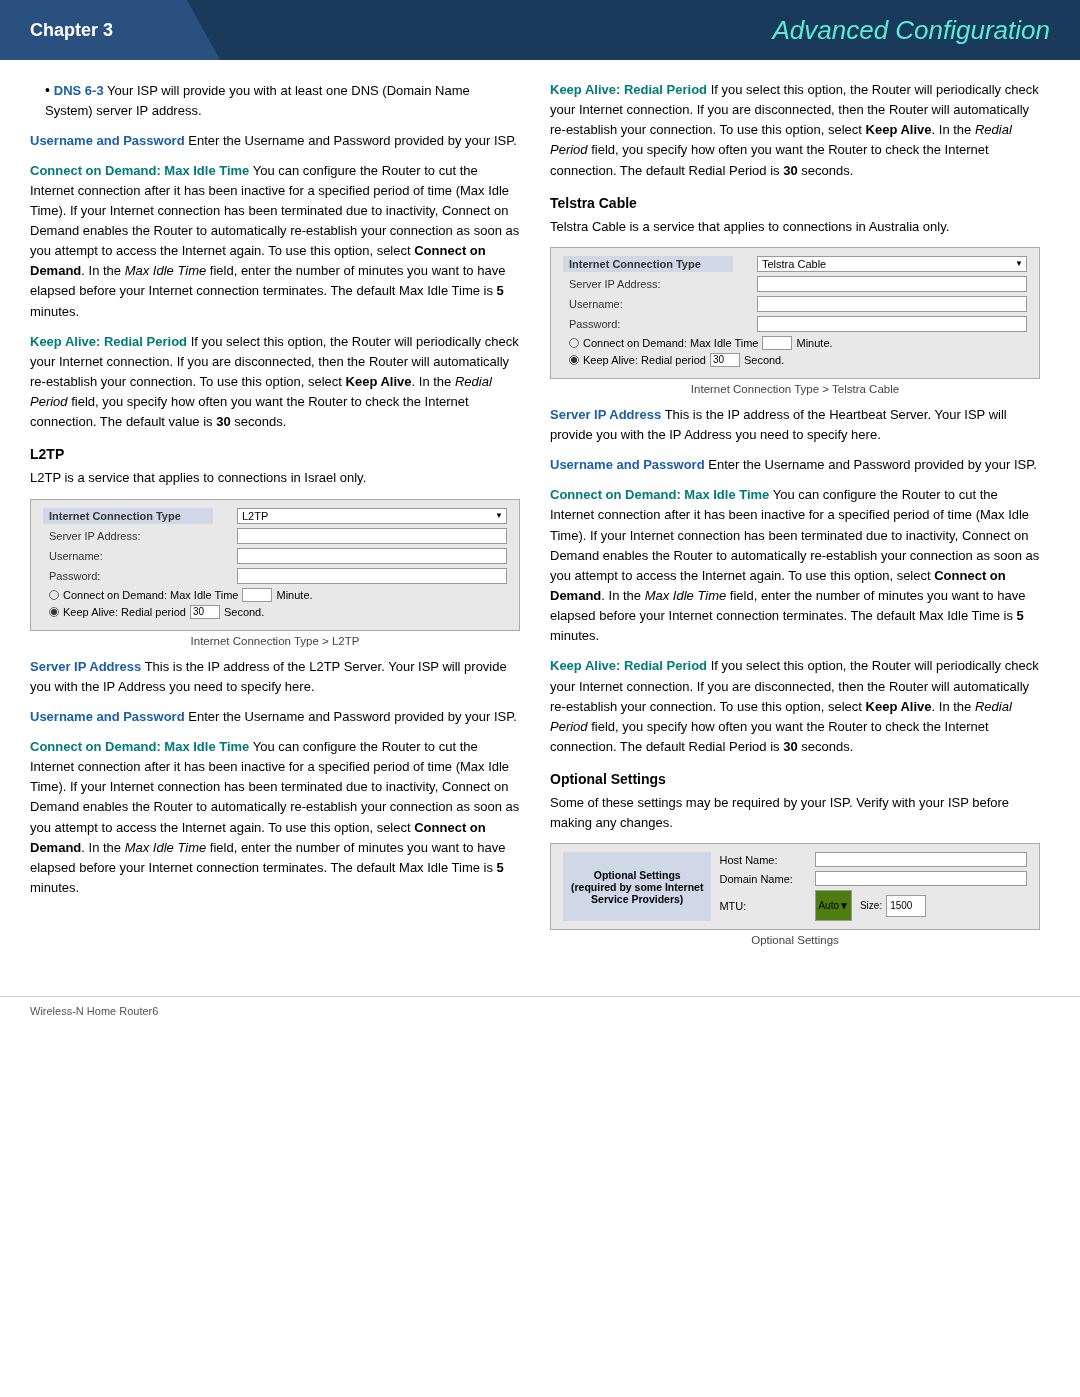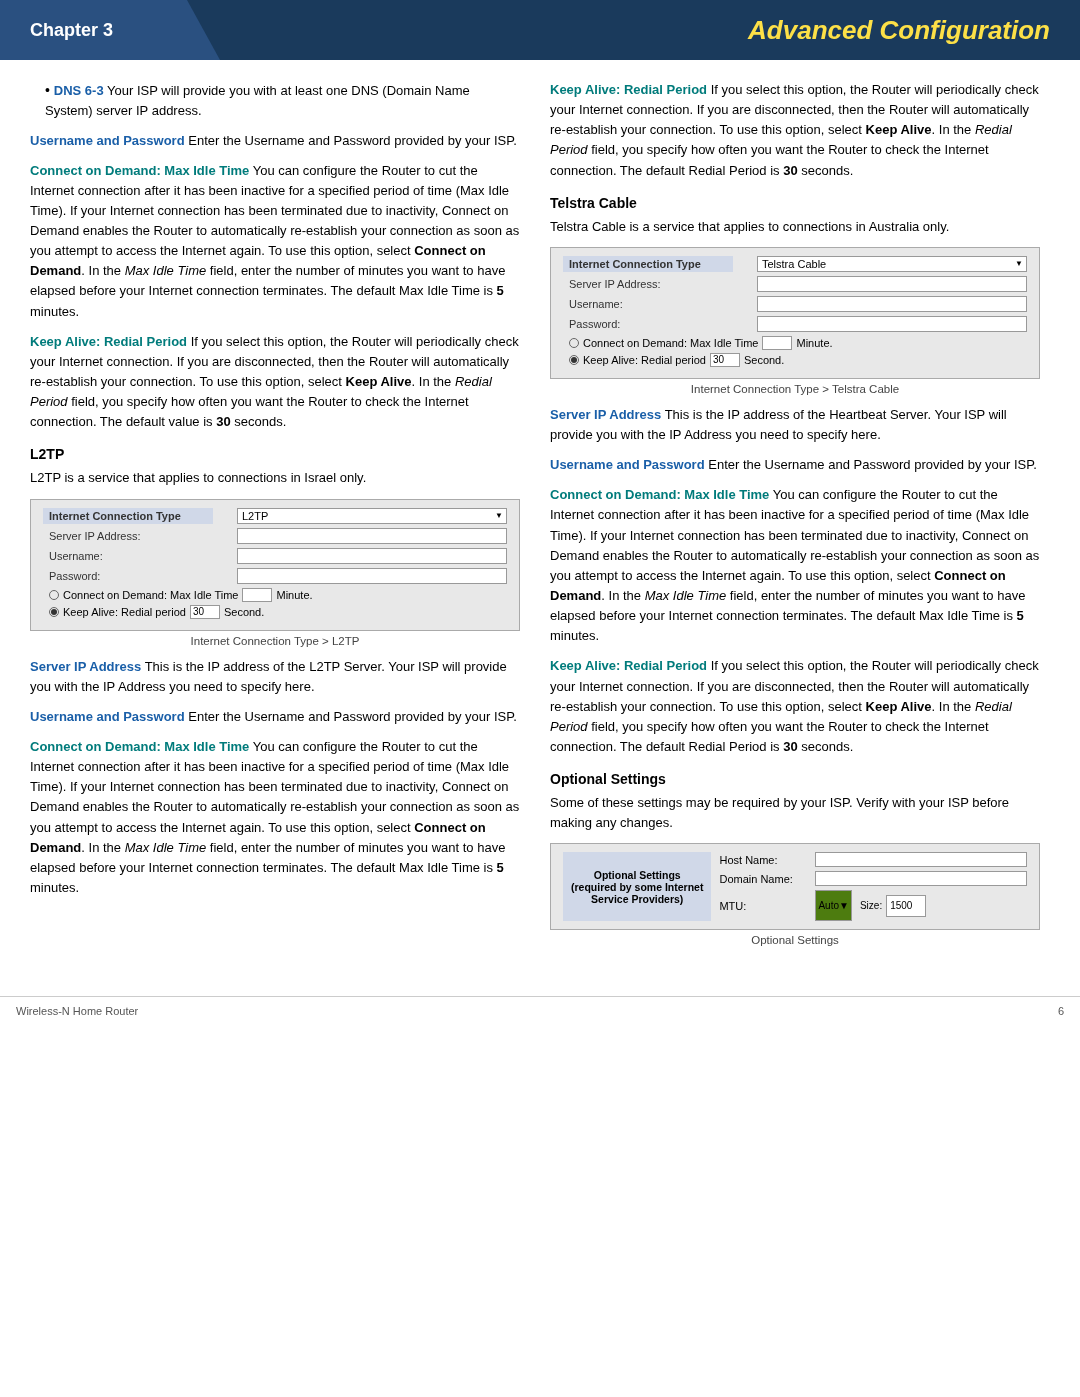--- a/index.html
+++ b/index.html
@@ -25,23 +25,23 @@
       color: #fff;
       font-weight: bold;
       font-size: 18px;
       padding: 0 30px;
       display: flex;
       align-items: center;
       clip-path: polygon(0 0, 85% 0, 100% 100%, 0 100%);
       min-width: 220px;
     }
     .page-header-title {
-      color: #fde047;
+      color: #5eead4;
       font-size: 26px;
-      font-weight: bold;
+      font-weight: normal;
       flex: 1;
       display: flex;
       align-items: center;
       justify-content: flex-end;
       padding-right: 30px;
       font-style: italic;
     }
 
     
     .main-content {
@@ -250,22 +250,21 @@
       border: 1px solid #999;
       background: #fff;
       height: 22px;
       width: 40px;
       font-size: 10px;
     }
 
     
     .page-footer {
       display: flex;
-      justify-content: space-between;
-      padding: 8px 16px;
+      padding: 8px 30px;
       border-top: 1px solid #ccc;
       font-size: 11px;
       color: #555;
       margin-top: 20px;
     }
   </style>
 </head>
 <body>
 
 <div class="page-header">

